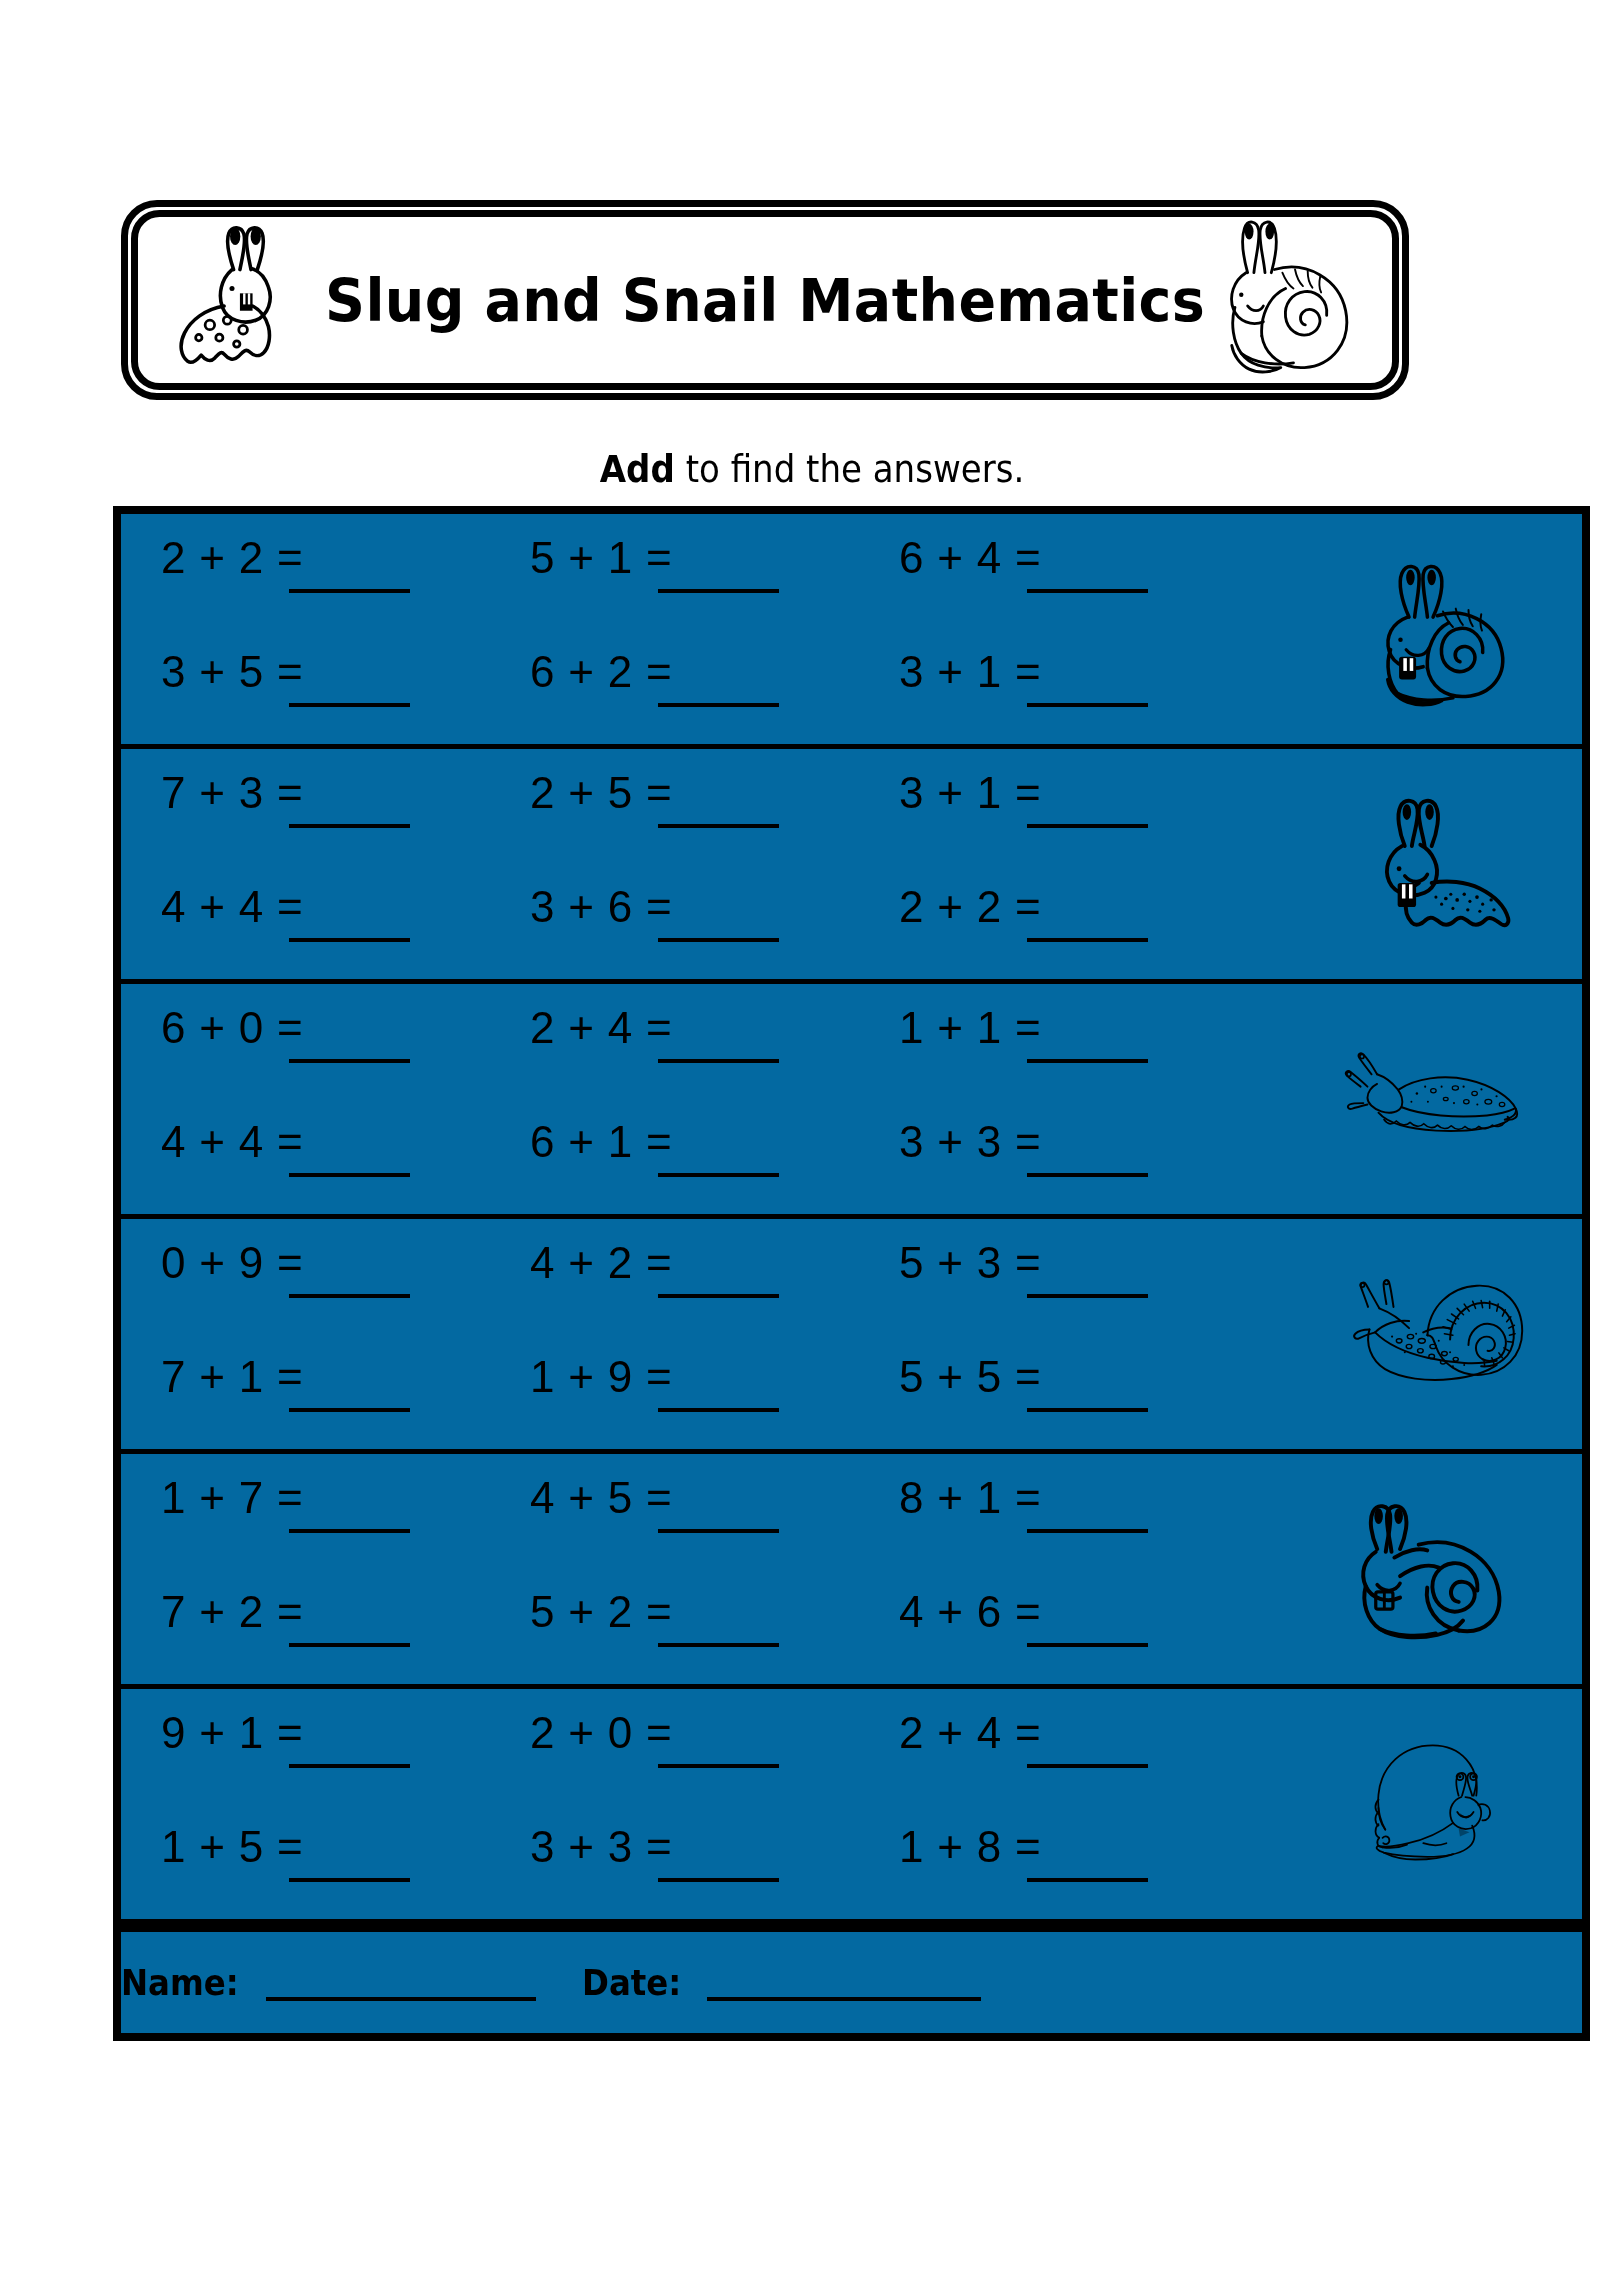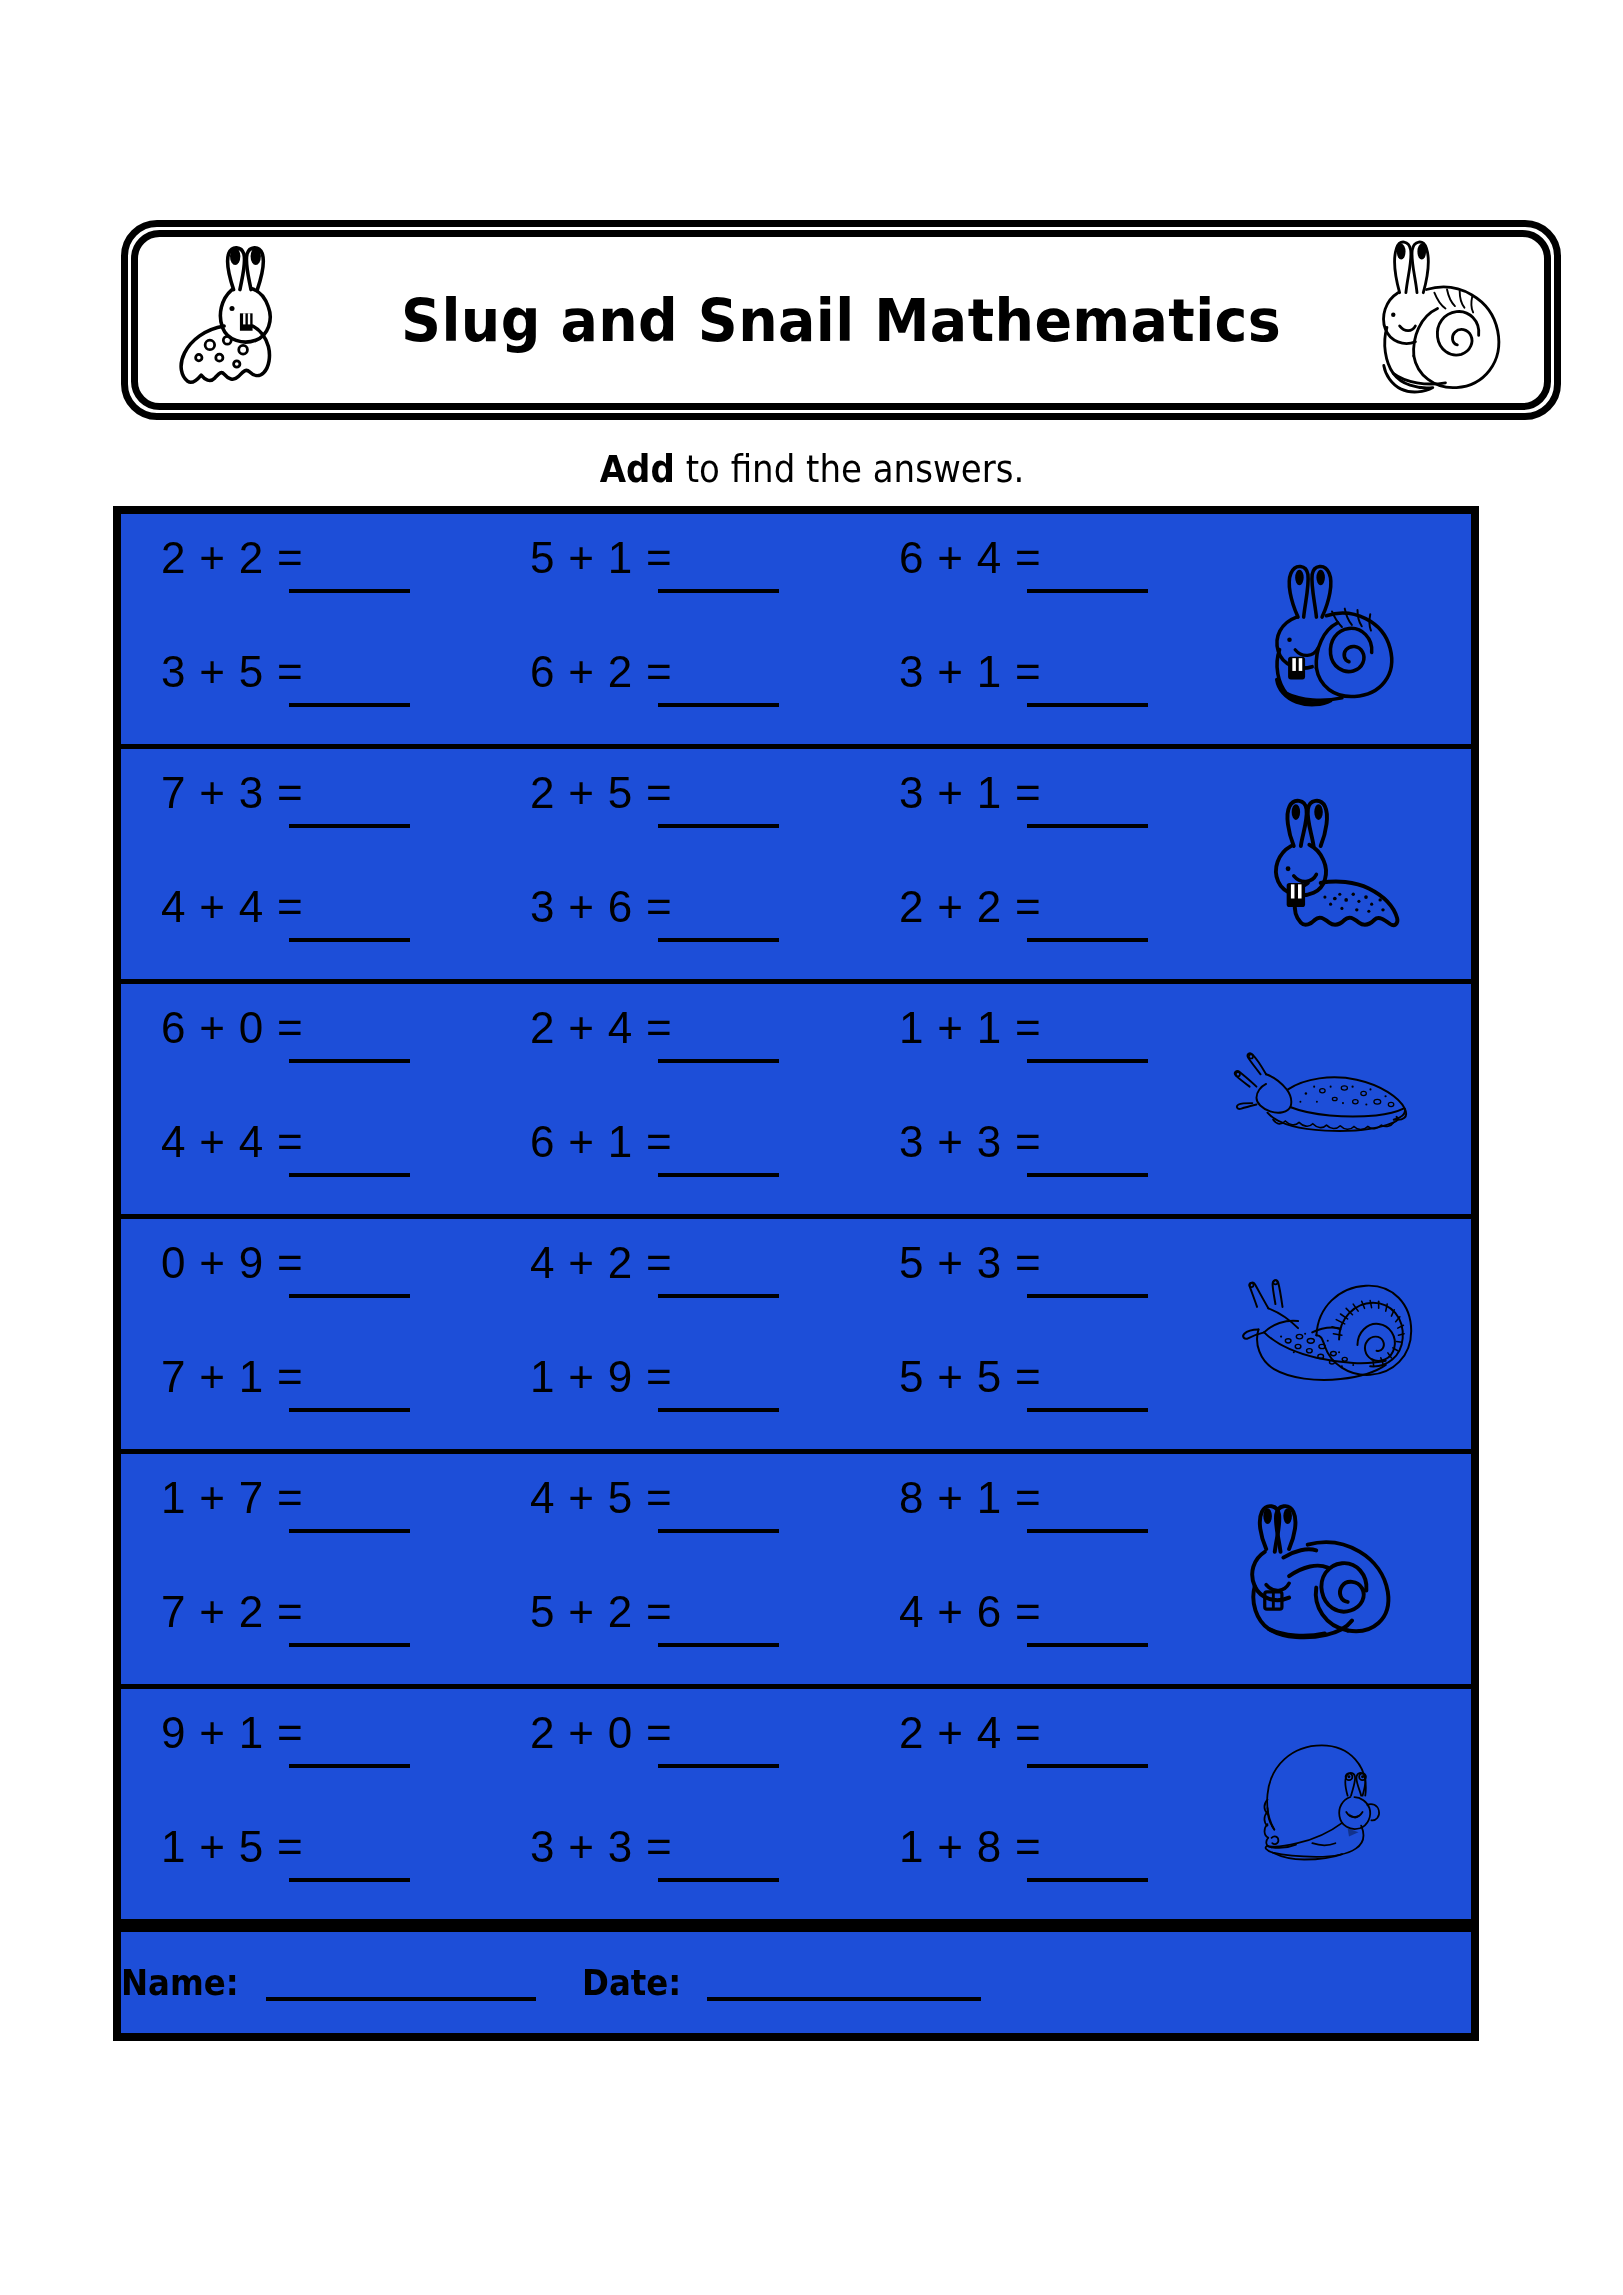--- a/index.html
+++ b/index.html
@@ -20,22 +20,22 @@
     position: absolute;
     left: 0; top: 0;
     width: 1624px;
     height: 2295px;
   }
 
   
   .banner-wrap {
     position: absolute;
     left: 121px;
-    top: 220px;
-    width: 1440px;
+    top: 200px;
+    width: 1288px;
     height: 200px;
     border-radius: 21px;
   }
   .banner-outer {
     position: absolute;
     inset: 0;
     border: 7.1px solid #000;
     border-radius: 36px;
     background: #fff;
     box-sizing: border-box;
@@ -89,24 +89,24 @@
     font-size: 37px;
     transform: scaleX(0.92);
   }
   .instruction b { font-weight: bold; }
 
   
   .sheet {
     position: absolute;
     left: 113px;
     top: 506px;
-    width: 1366px;
+    width: 1477px;
     border: 8px solid #000;
     box-sizing: border-box;
-    background: #1d4ed8;
+    background: #0369a1;
   }
   .prow {
     position: relative;
     height: 235px;
     border-bottom: 5.6px solid #000;
     box-sizing: border-box;
   }
   .prow:last-of-type { border-bottom: none; }
 
   .qgrid {

